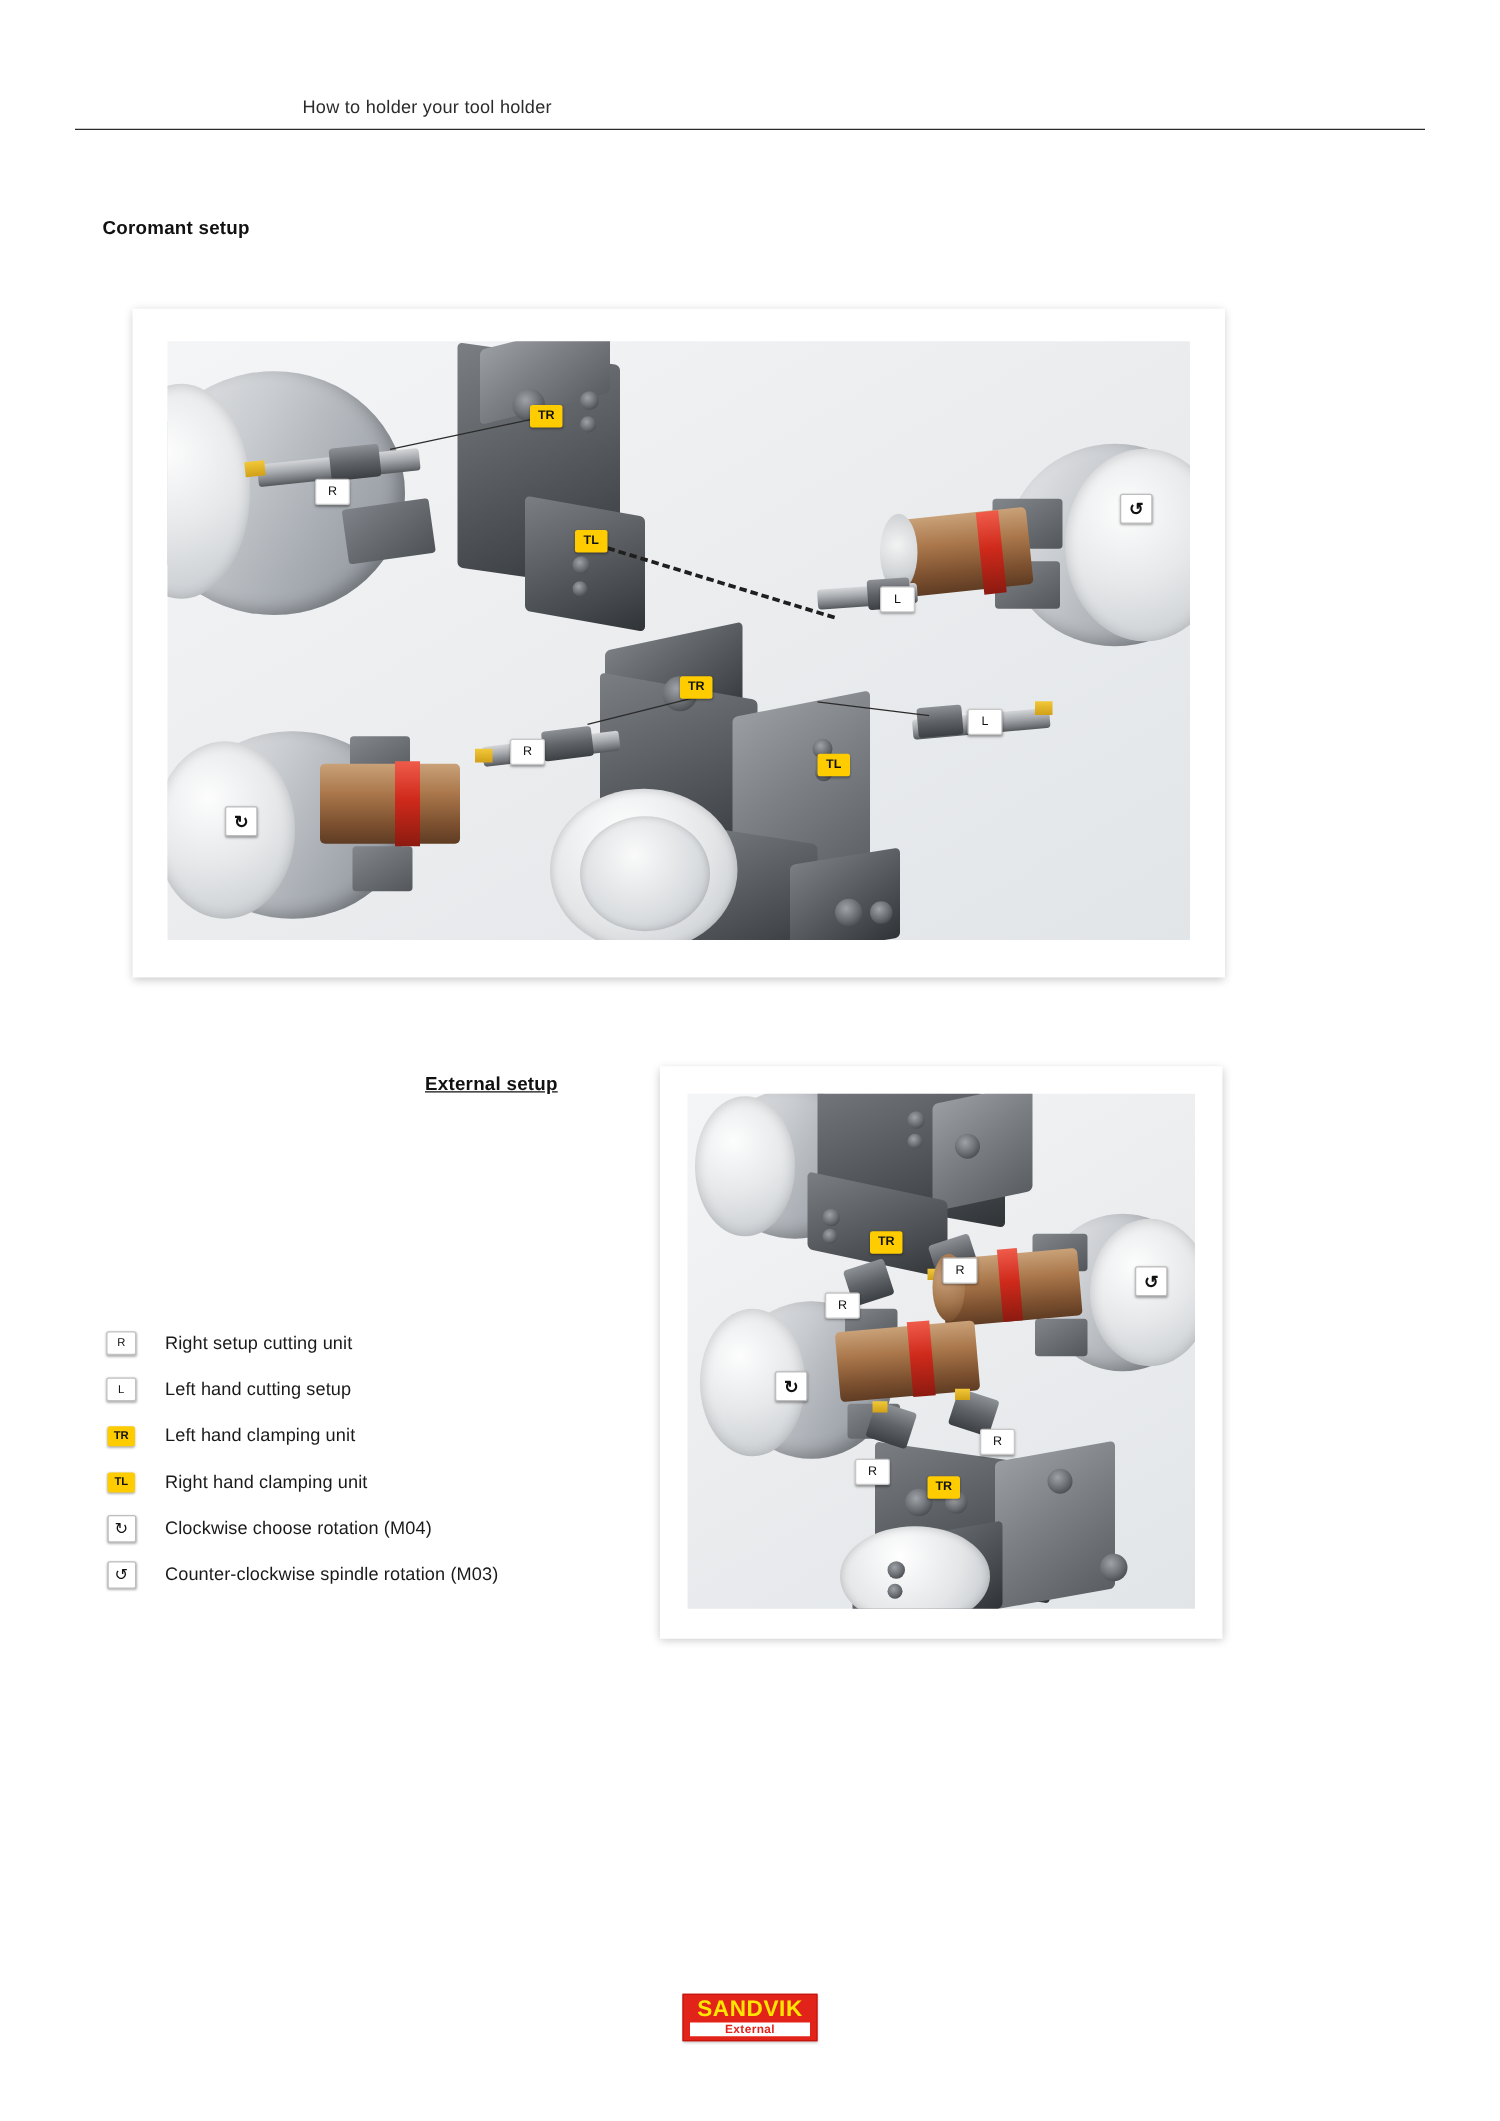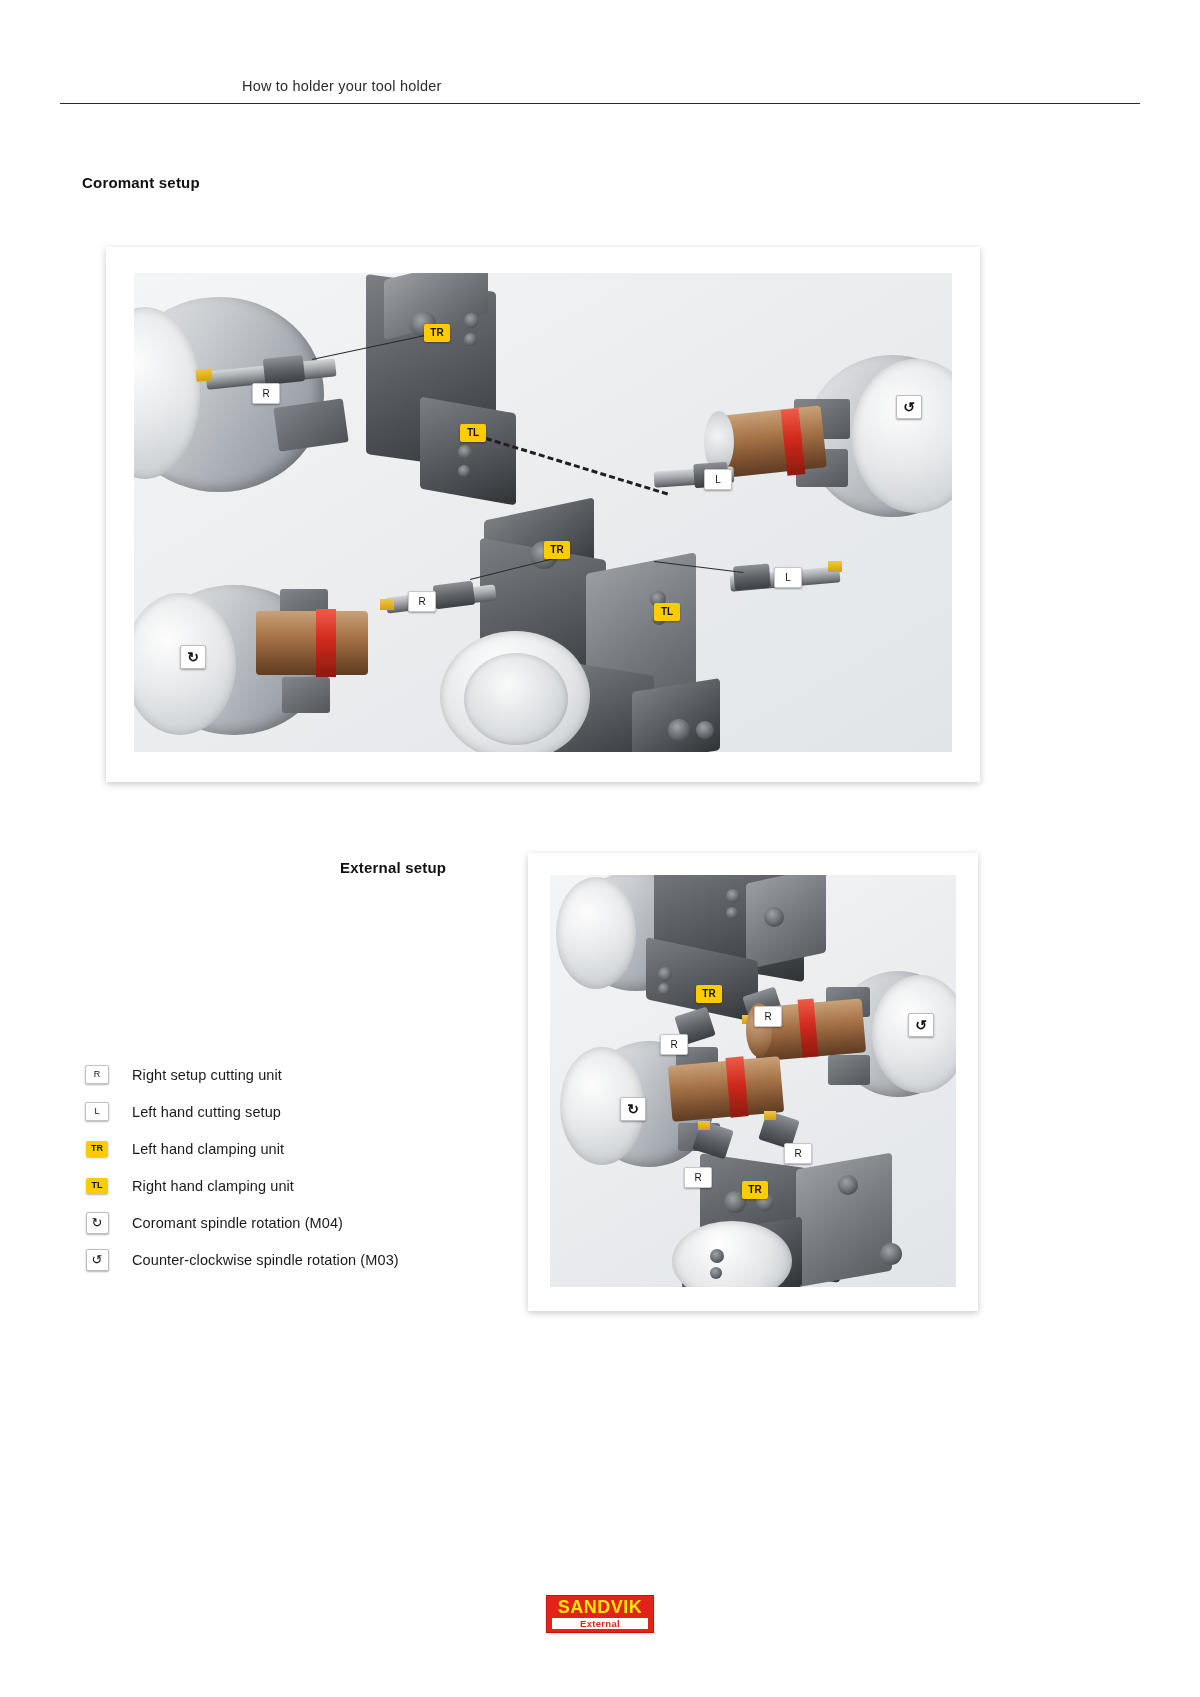--- a/index.html
+++ b/index.html
@@ -40,21 +40,21 @@
 
   
   .section-title {
     position: absolute;
     font-size: 15px;
     font-weight: bold;
     color: #111;
     letter-spacing: 0.2px;
   }
   #title-internal { left: 82px; top: 174px; }
-  #title-external { left: 340px; top: 859px; }
+  #title-external { left: 340px; top: 859px; text-decoration: underline; }
 
   
   .figure-card {
     position: absolute;
     background: #ffffff;
     box-shadow: 0 2px 7px rgba(0,0,0,0.22);
   }
   .figure-inner {
     position: absolute;
     overflow: hidden;
@@ -473,21 +473,21 @@
     </div>
     <div class="legend-label">Right hand clamping unit</div>
   </div>
 
   <div class="legend-row">
     <div class="legend-sym">
       <div class="sym-box rot">
           <span>↻</span>
         </div>
     </div>
-    <div class="legend-label">Coromant spindle rotation (M04)</div>
+    <div class="legend-label">Clockwise choose rotation (M04)</div>
   </div>
 
   <div class="legend-row">
     <div class="legend-sym">
       <div class="sym-box rot">
           <span>↺</span>
         </div>
     </div>
     <div class="legend-label">Counter-clockwise spindle rotation (M03)</div>
   </div>

